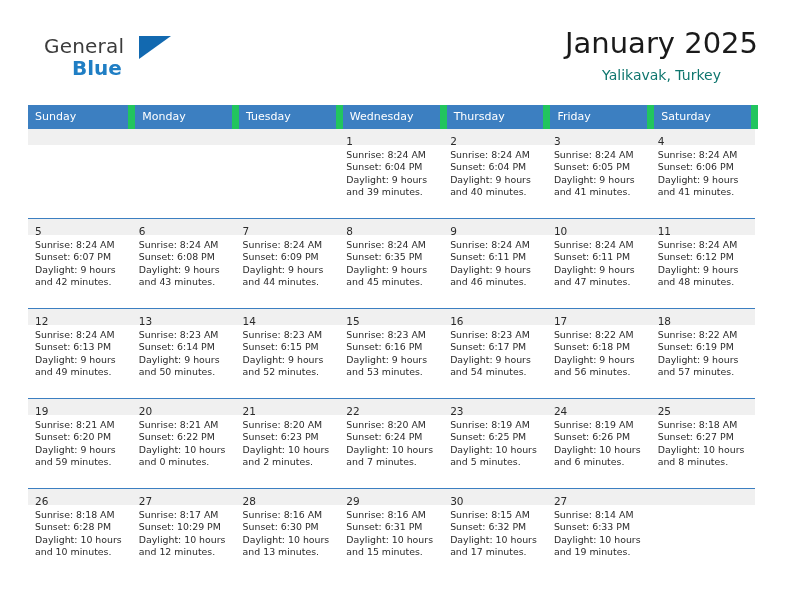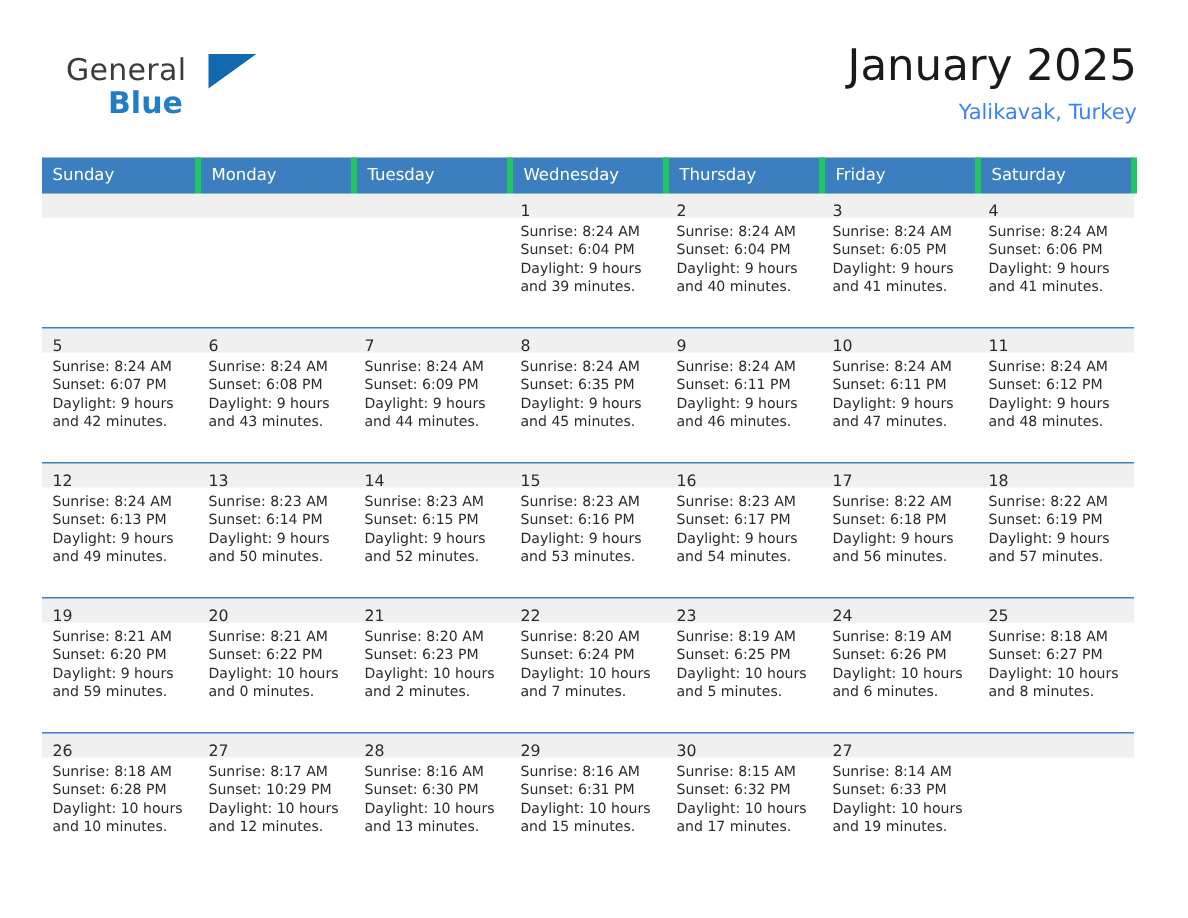--- a/index.html
+++ b/index.html
@@ -60,32 +60,32 @@
     top: 2px;
     width: 0;
     height: 0;
     border-left: 32px solid #1269b0;
     border-bottom: 23px solid transparent;
   }
   .title-block {
     position: absolute;
     right: 0;
     top: 0;
-    text-align: right;
+    text-align: center;
   }
   .cal-title {
     font-size: 29px;
     color: #1a1a1a;
     line-height: 34px;
     font-weight: normal;
     font-family: "DejaVu Sans", sans-serif;
   }
   .cal-subtitle {
     font-size: 14px;
-    color: #3b82f6;
+    color: #0f766e;
     line-height: 22px;
     margin-top: 4px;
     font-family: "DejaVu Sans", sans-serif;
   }
 
   
   .calendar {
     position: absolute;
     left: 28px;
     top: 105px;
@@ -94,21 +94,21 @@
     table-layout: fixed;
   }
   .calendar th {
     background: #3c7fc1;
     color: #ffffff;
     font-size: 11px;
     font-weight: normal;
     text-align: left;
     padding: 5px 0 5px 7px;
     font-family: "DejaVu Sans", sans-serif;
-    border-right: 4px solid #22c55e;
+    border-right: 7px solid #22c55e;
   }
   .calendar td {
     vertical-align: top;
     padding: 0;
     height: 89px;
     border-top: 1px solid #3c7fc1;
     background: #ffffff;
   }
   .calendar tr.week-row td {
     border-top: 1px solid #3c7fc1;

